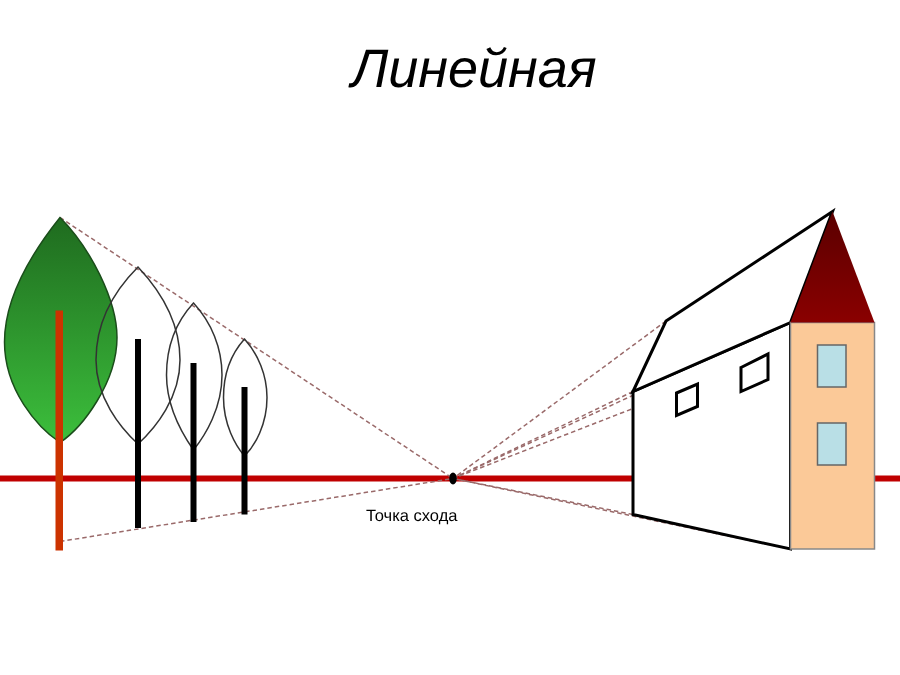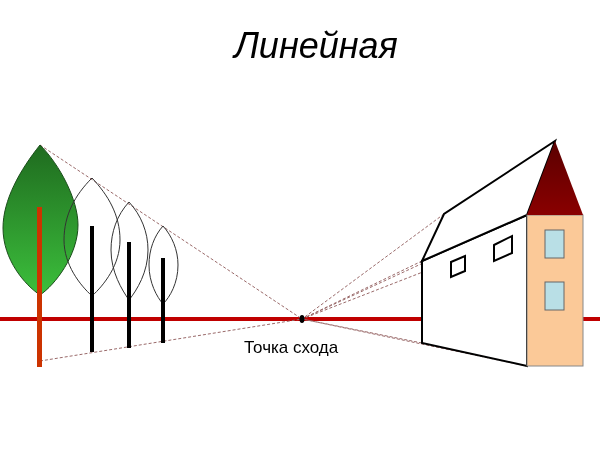--- a/index.html
+++ b/index.html
@@ -1,20 +1,20 @@
 <!DOCTYPE html>
 <html><head>
 <meta charset="utf-8">
 <style>
   html, body { margin:0; padding:0; background:#ffffff; }
   body { width:600px; height:450px; position:relative; overflow:hidden; }
   .title { position:absolute; left:16px; top:24px; width:600px; text-align:center;
     font-family:"Liberation Sans", sans-serif; font-style:italic; font-size:36px; line-height:44px; color:#000; }
   svg { position:absolute; left:0; top:0; }
-  .label { position:absolute; left:244px; top:338px; font-family:"Liberation Sans", sans-serif; font-size:17px; color:#000; }
+  .label { position:absolute; left:244px; top:338px; font-family:"Liberation Sans", sans-serif; font-size:11px; color:#000; }
 </style>
 </head>
 <body>
 
 <div class="title">
   <div>Линейная</div>
 </div>
 
 <svg width="600" height="450" viewBox="0 0 600 450">
   <defs>

